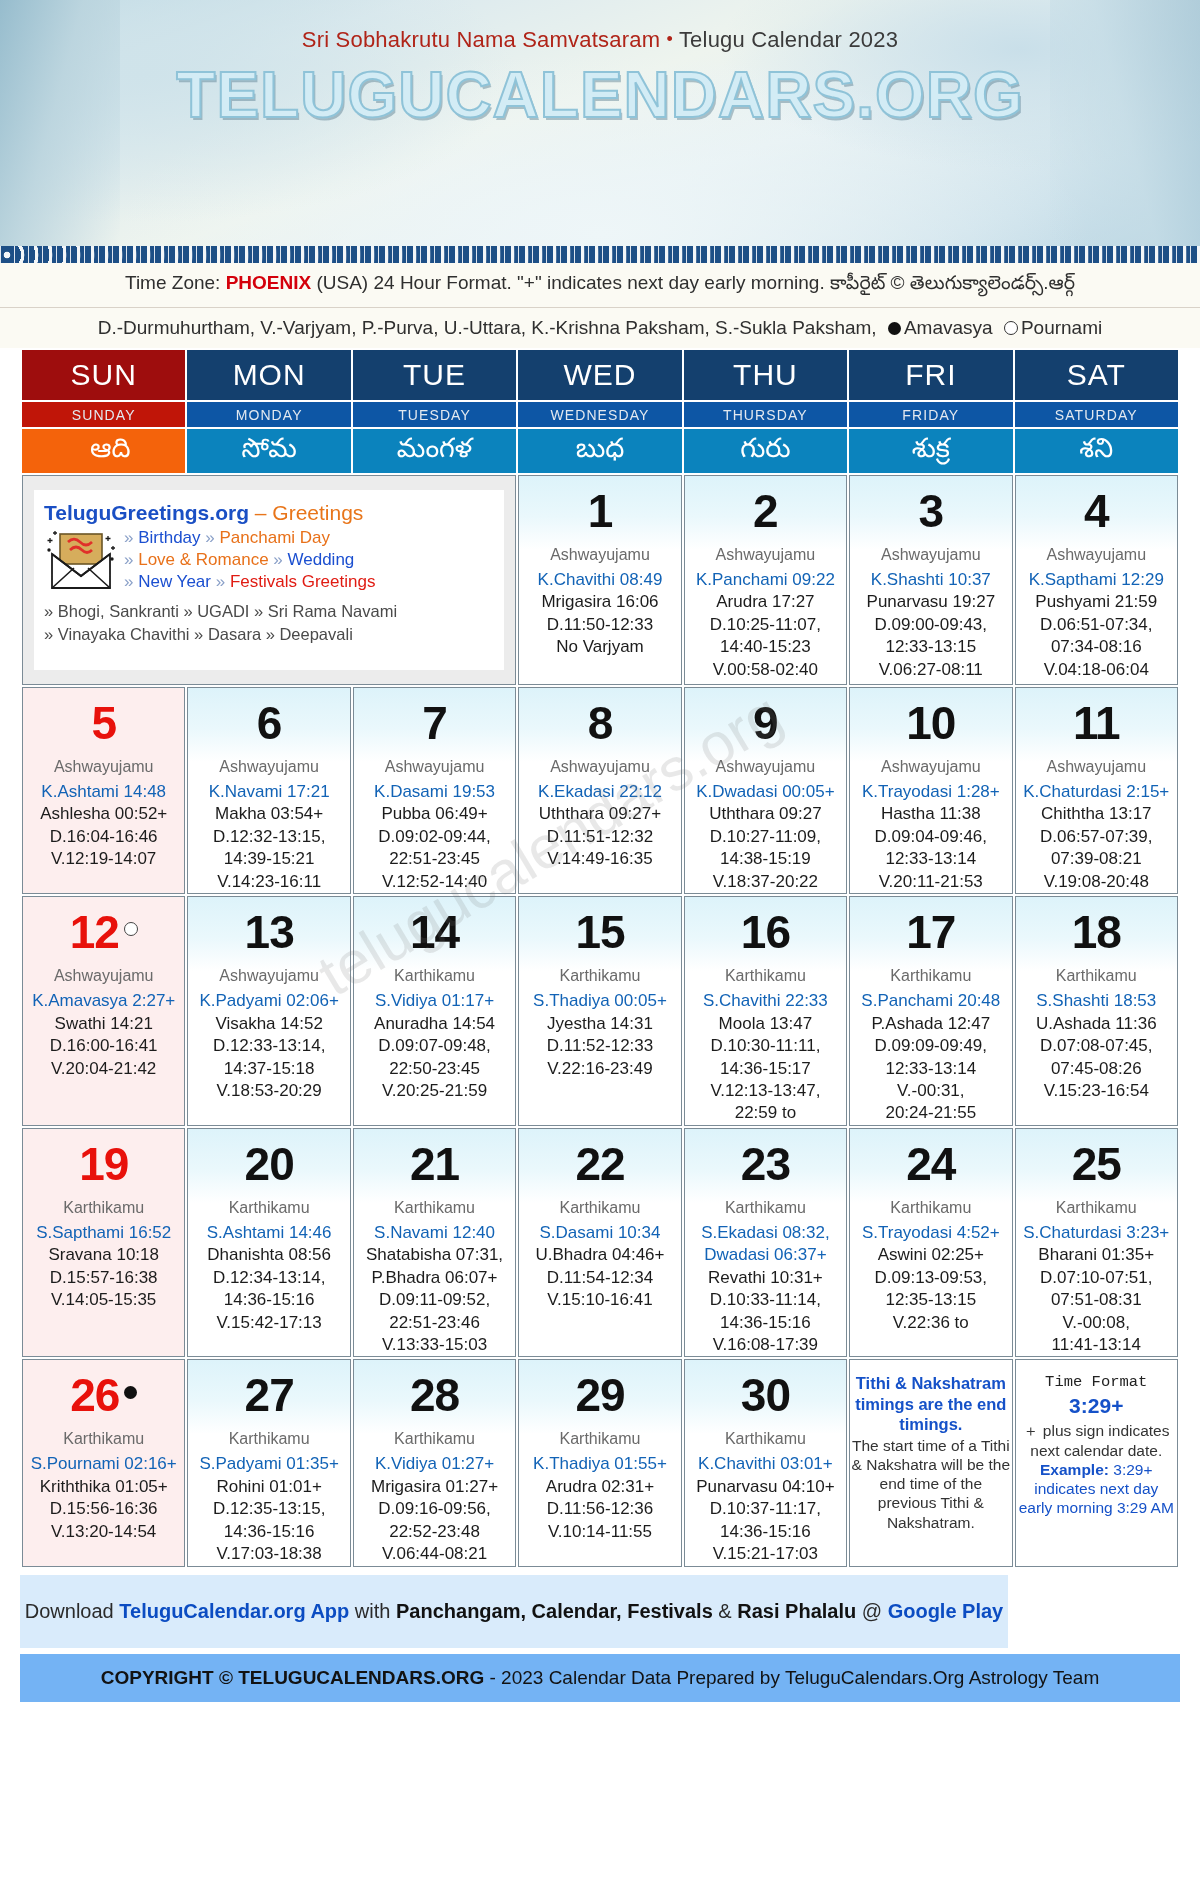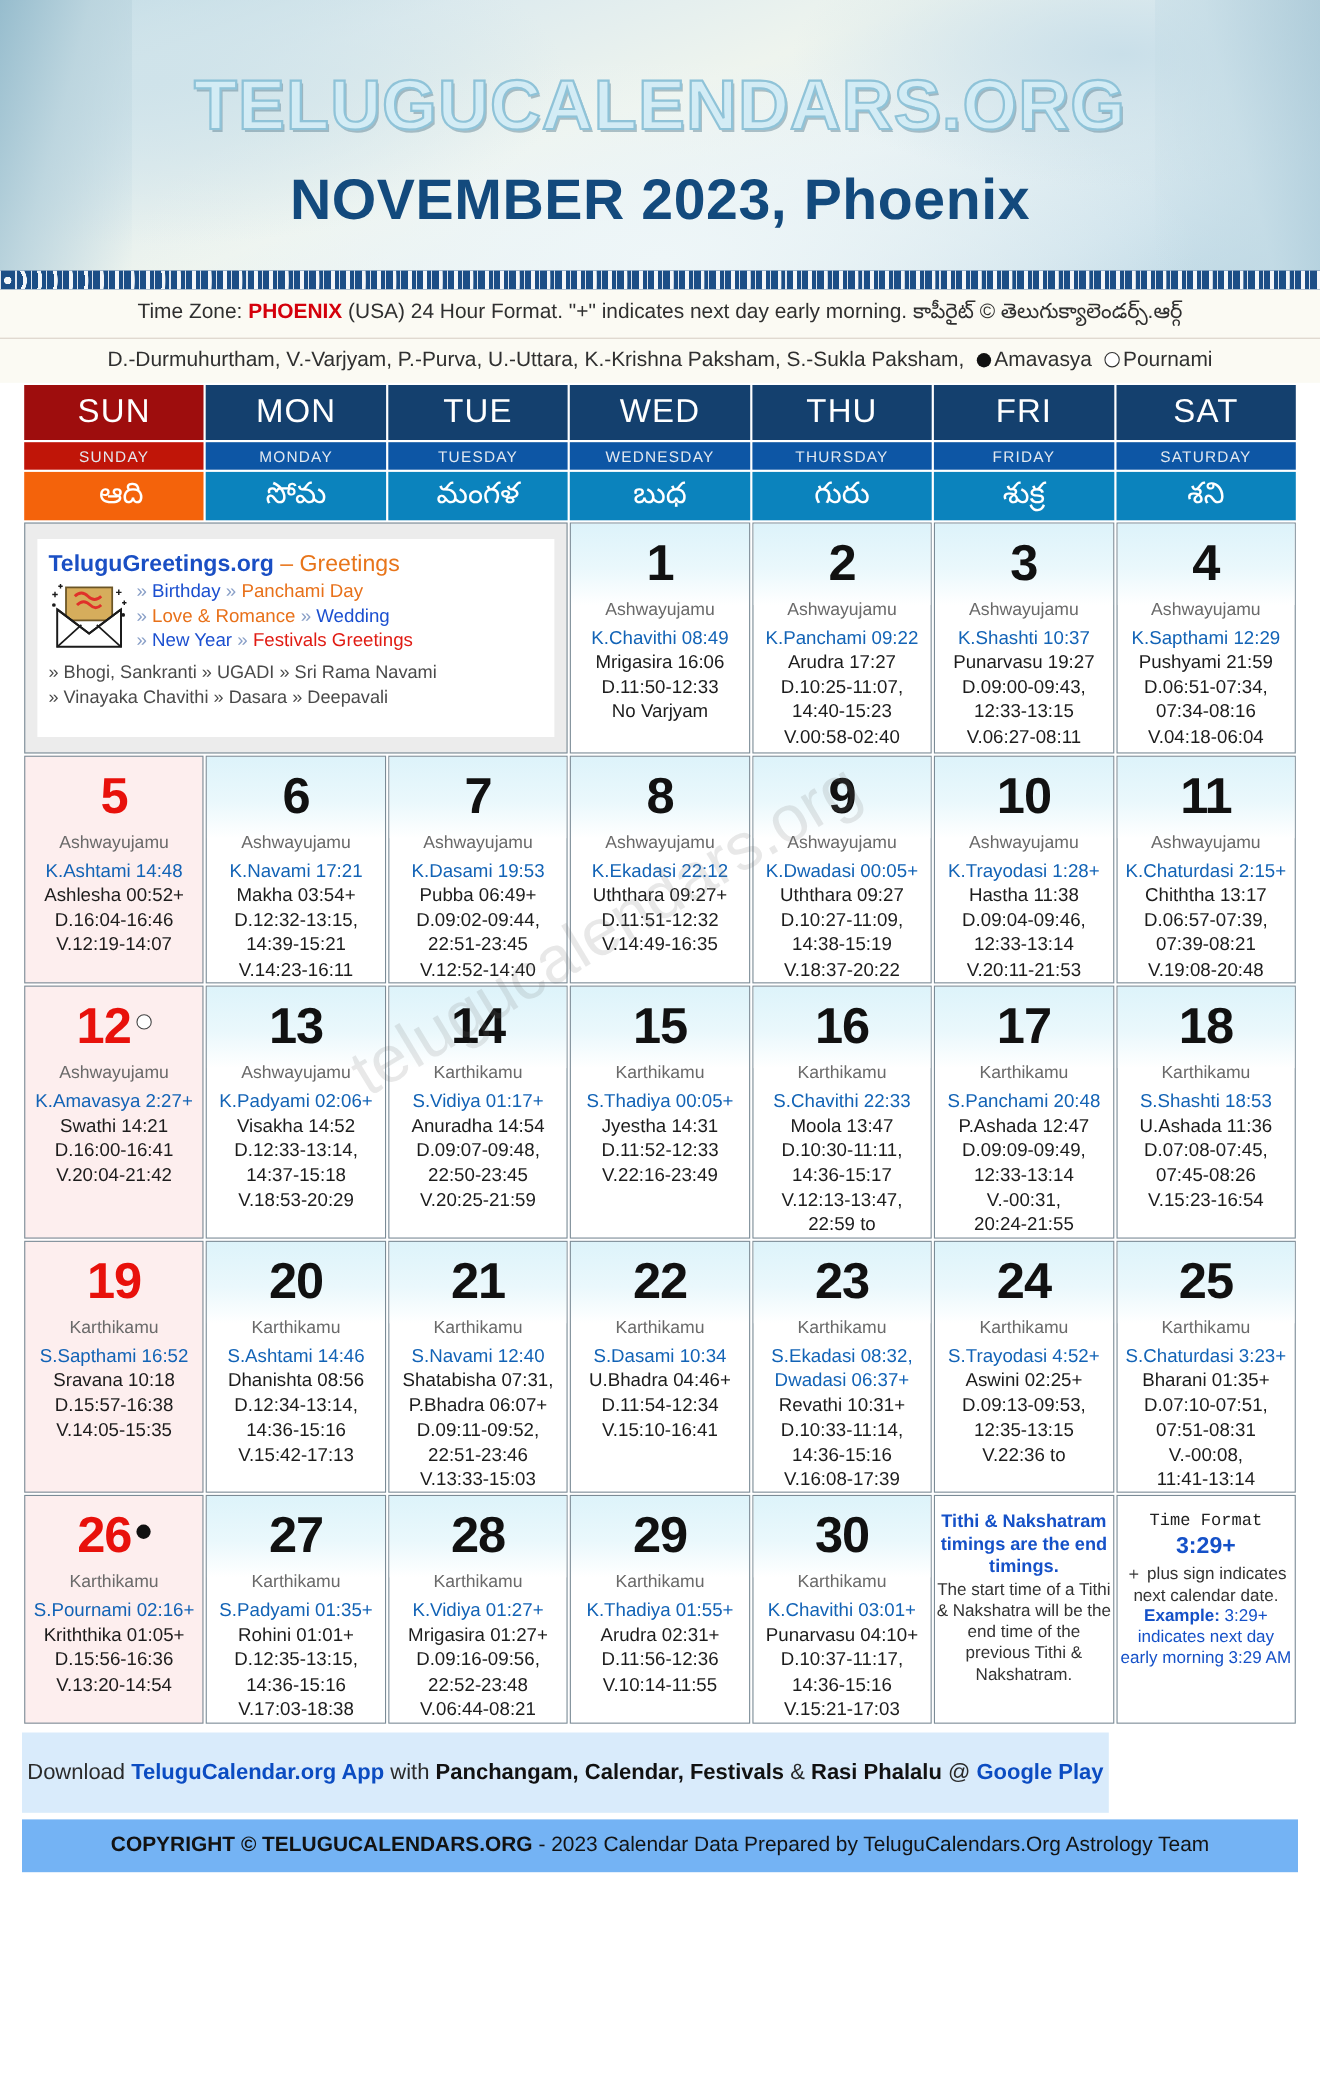--- a/index.html
+++ b/index.html
@@ -169,22 +169,26 @@
     transform:rotate(-31deg);pointer-events:none;z-index:50;
     font-family:"Liberation Sans", sans-serif;white-space:nowrap;
   }
 </style>
 </head>
 <body>
 
 <div class="page">
 
   <div class="banner">
+    <div class="samvat">
+      <span class="sv-red">Sri Sobhakrutu Nama Samvatsaram</span>
+      <span class="sv-dot">•</span>
+      <span>Telugu Calendar 2023</span>
+    </div>
     <div class="sitename">TELUGUCALENDARS.ORG</div>
-    <div class="monthtitle">NOVEMBER 2023, Phoenix</div>
   </div>
 
   <div class="ornament">
       <div class="ofill"></div>
     </div>
 
   <div class="infoband">
     <div class="infoline tz">
       <span>Time Zone:</span>
       <span class="hot">PHOENIX</span>

